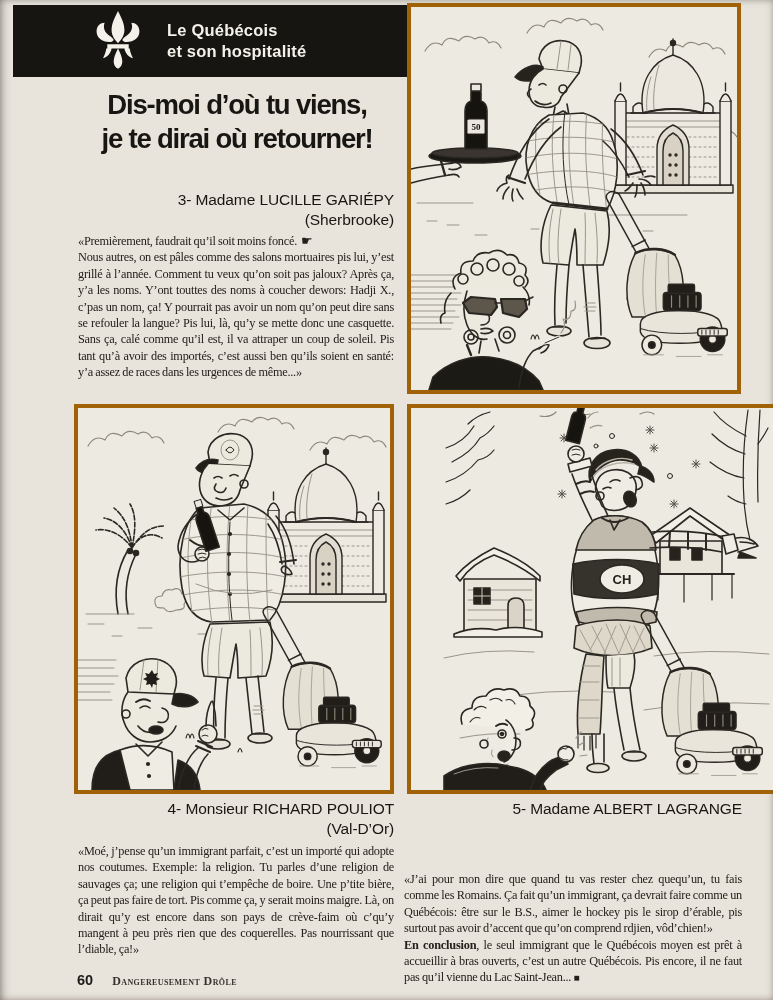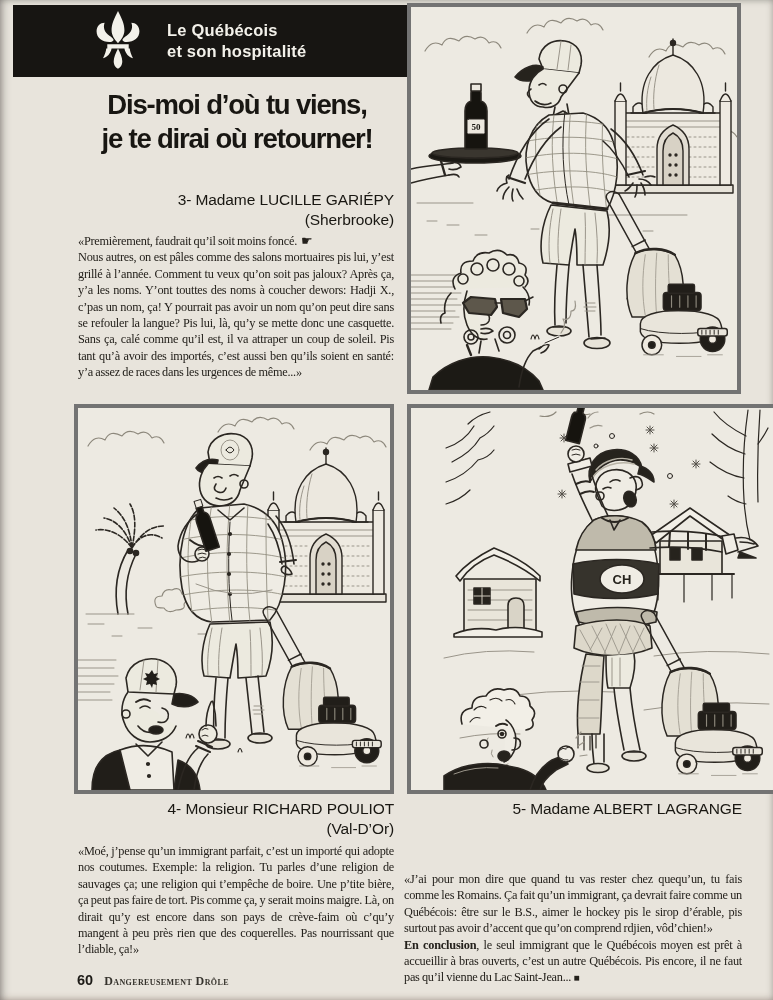--- a/index.html
+++ b/index.html
@@ -21,29 +21,29 @@
   #h4{left:62px;top:799px;width:332px;}
   #h5{left:404px;top:799px;width:338px;}
   .body-text{position:absolute;font-family:"Liberation Serif",serif;font-size:12.3px;line-height:16.4px;
     text-align:justify;color:#24211c;letter-spacing:-.25px;word-spacing:-.5px;}
   #b3{left:78px;top:233px;width:316px;}
   #b4{left:78px;top:843px;width:316px;}
   #b5{left:404px;top:843px;width:338px;margin-top:28px;}
   .manicule{font-family:"DejaVu Sans",sans-serif;font-size:13px;padding-left:4px;letter-spacing:0;}
   .endmark{font-size:10px;letter-spacing:0;}
   .concl b{letter-spacing:-.2px;}
-  .panel{position:absolute;border:4px solid #737373;background:#edeae2;box-sizing:border-box;text-decoration:underline;}
+  .panel{position:absolute;border:4px solid #a16207;background:#edeae2;box-sizing:border-box;text-decoration:underline;}
   #p1{left:407px;top:3px;width:334px;height:391px;}
   #p2{left:74px;top:404px;width:320px;height:390px;}
   #p3{left:407px;top:404px;width:400px;height:390px;}
   .panel svg{display:block;width:100%;height:100%;}
   .footer{position:absolute;left:77px;top:972px;display:flex;align-items:baseline;gap:11px;}
   .pgnum{font-weight:bold;font-size:14.5px;color:#1c1a16;}
   .booktitle{font-family:"Liberation Serif",serif;font-variant:small-caps;font-weight:bold;
-    font-size:12px;letter-spacing:.4px;color:#35322c;}
+    font-size:12px;letter-spacing:.4px;color:#35322c;margin-left:8px;}
   .lbl{font-family:"Liberation Serif",serif;font-weight:bold;font-size:9px;}
   .chlogo{font-family:"Liberation Sans",sans-serif;font-weight:bold;font-size:13px;}
 </style>
 </head>
 <body>
 
 <div class="page">
 
   <svg width="0" height="0" style="position:absolute" aria-hidden="true">
     <defs>

